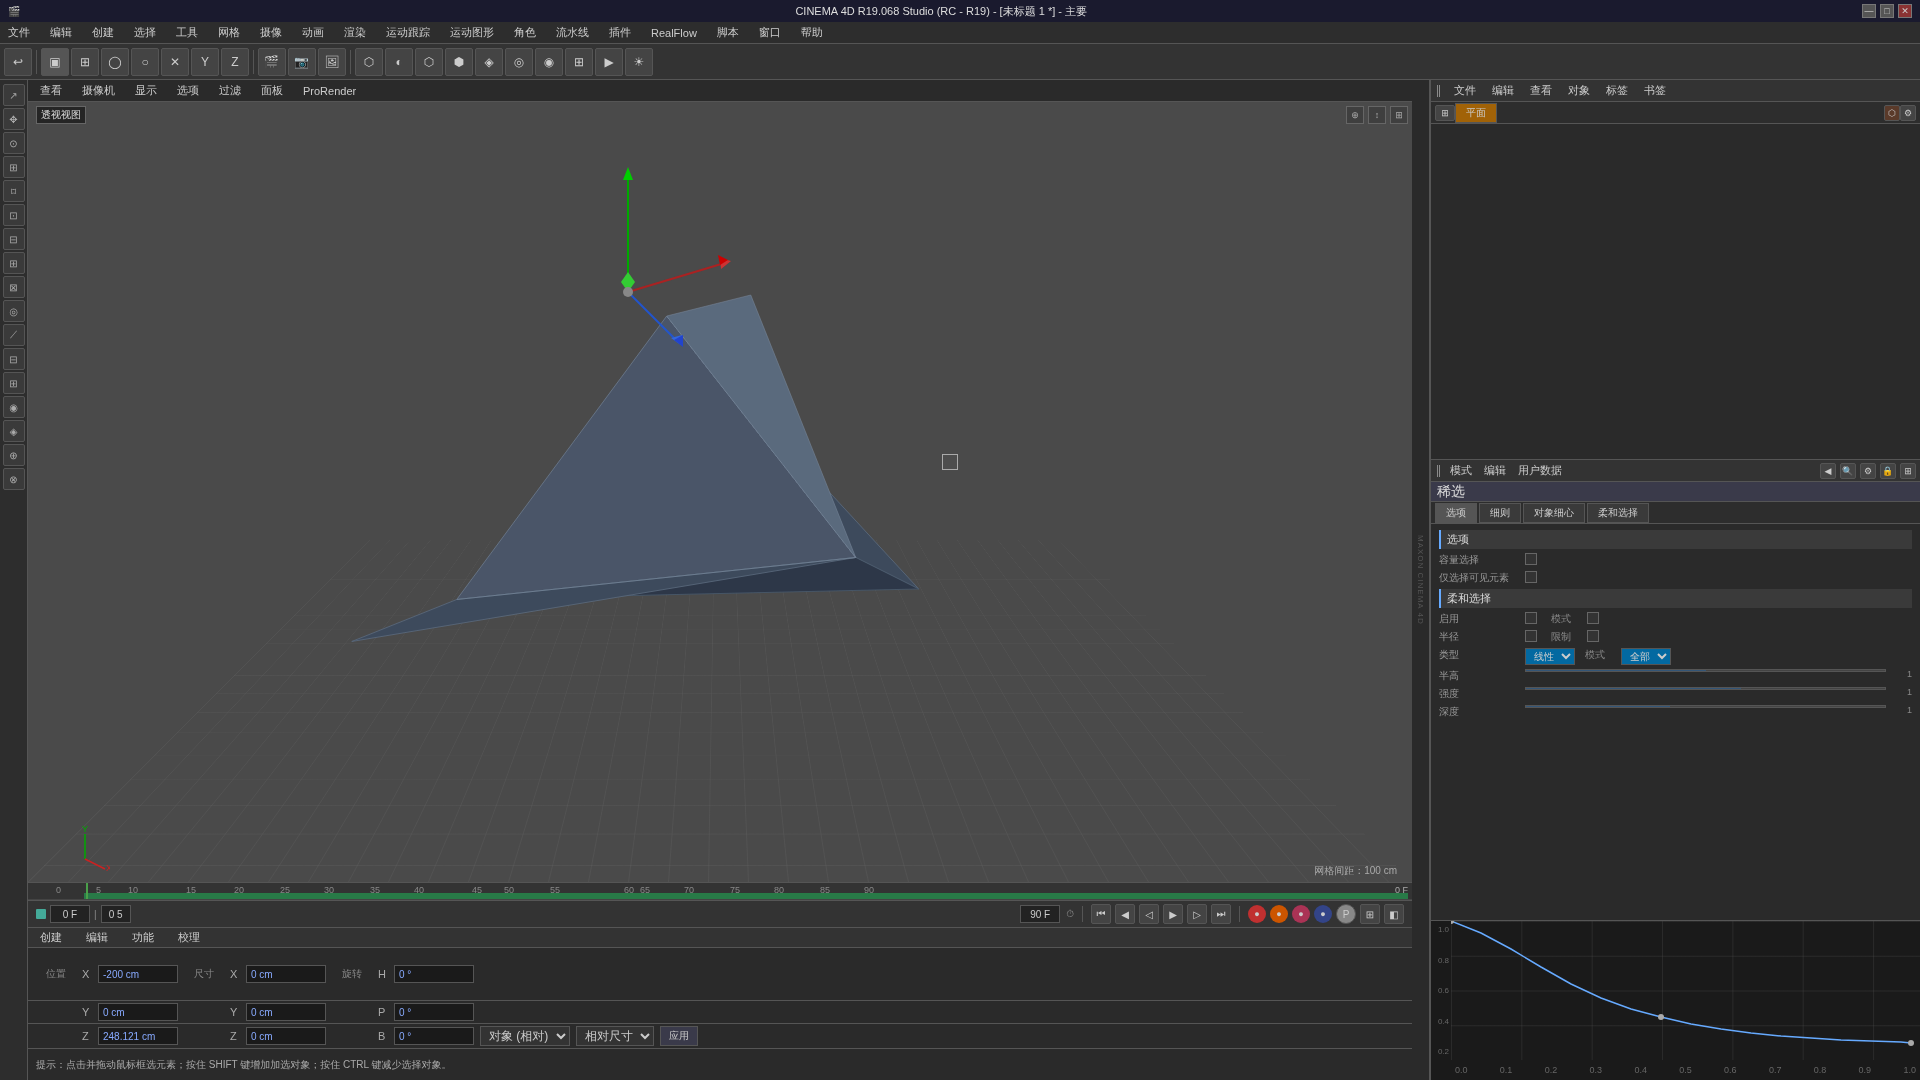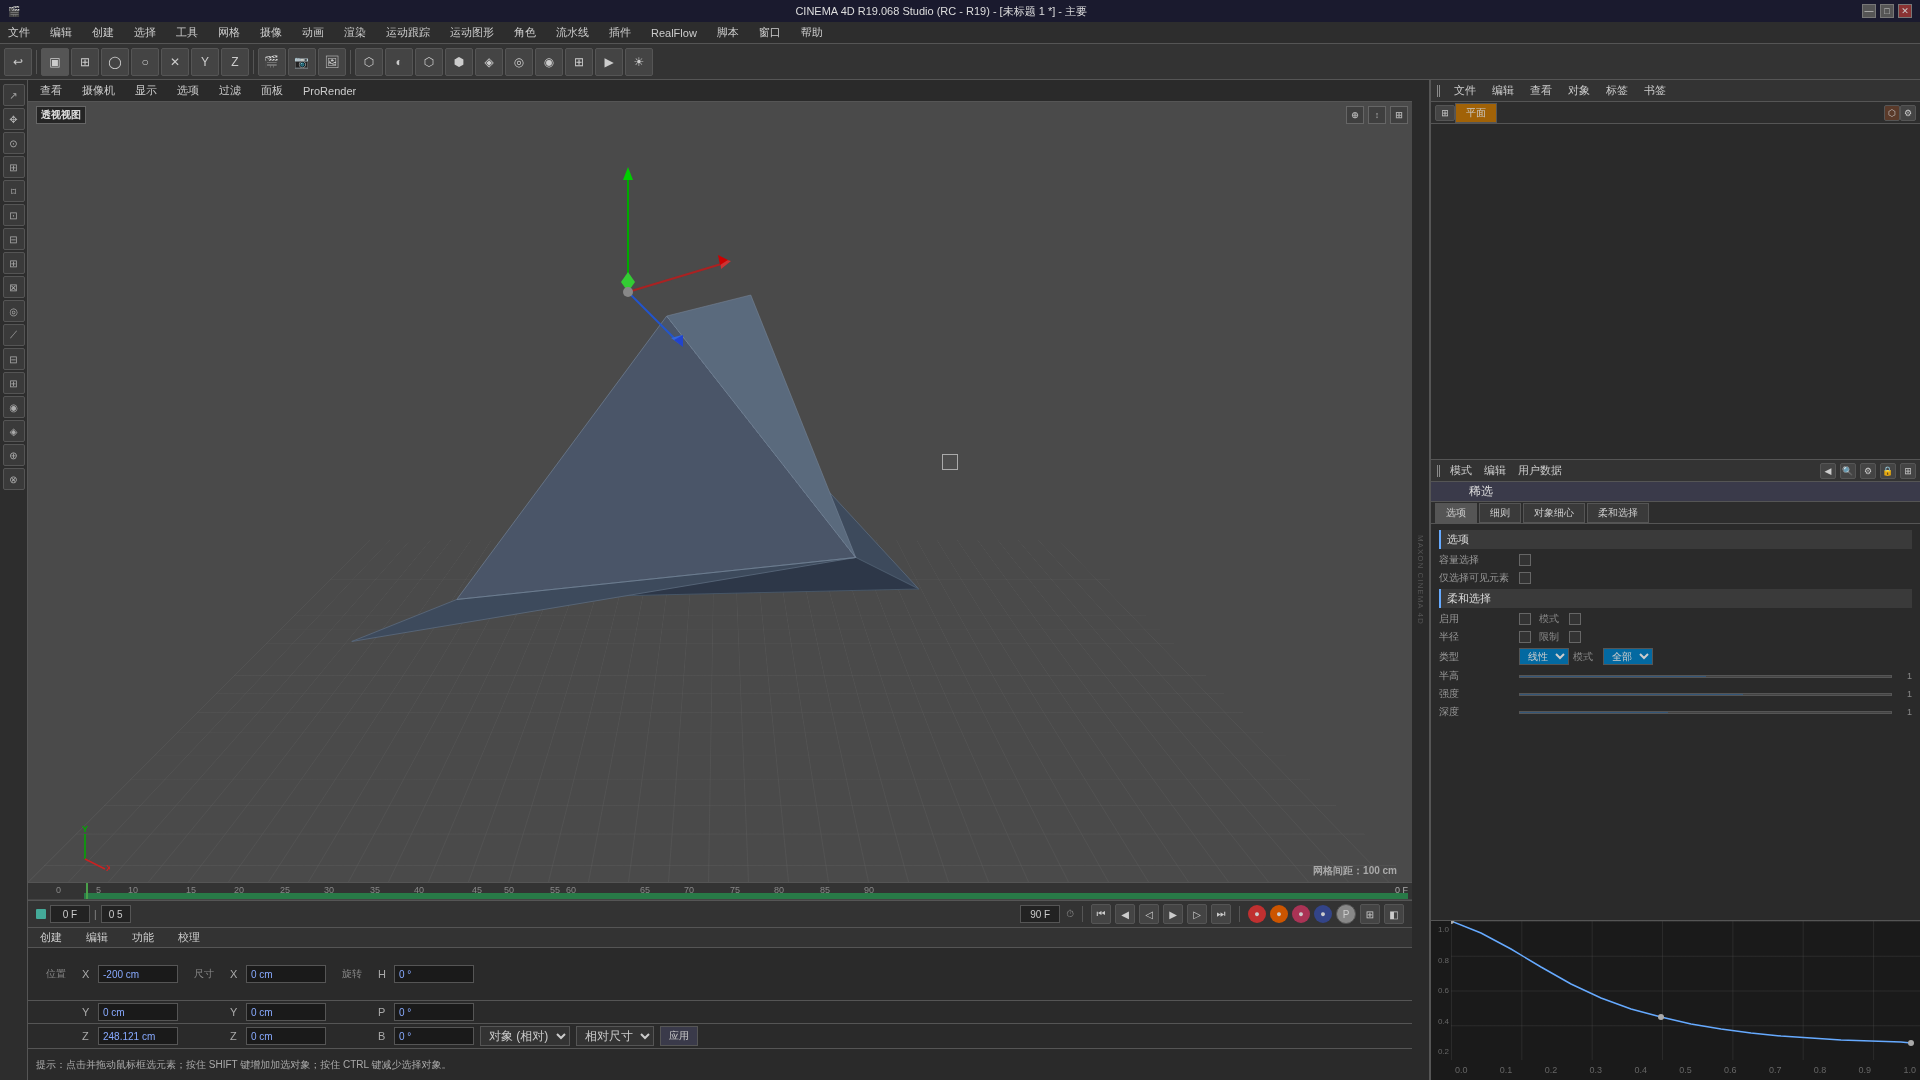--- a/index.html
+++ b/index.html
@@ -58,21 +58,21 @@
     }
 
     
     #viewport-submenu {
       height: 22px; background: #2a2a2a; border-bottom: 1px solid #555;
       display: flex; align-items: center; padding: 0 8px; gap: 12px;
     }
 
     
     #viewport {
-      flex: 1; background: #4a4a4a; position: relative; overflow: hidden; font-weight: bold;
+      flex: 1; background: #4a4a4a; position: relative; overflow: hidden;
     }
 
     
     #viewport-canvas {
       width: 100%; height: 100%; position: relative; overflow: hidden;
     }
 
     .grid-bg {
       position: absolute; top: 0; left: 0; width: 100%; height: 100%;
       background-image:
@@ -242,21 +242,21 @@
     #attr-content {
       flex: 1; padding: 6px 8px; overflow-y: auto; background: #2a2a2a;
     }
 
     .attr-section-title {
       font-size: 11px; color: #ddd; background: #3a3a3a;
       padding: 2px 6px; margin-bottom: 4px; border-left: 2px solid #6af;
     }
 
     .attr-row {
-      display: flex; align-items: center; margin-bottom: 4px; 
+      display: flex; align-items: flex-start; margin-bottom: 4px; gap: 6px;
     }
 
     .attr-label { min-width: 80px; font-size: 10px; color: #999; }
 
     .attr-checkbox {
       width: 12px; height: 12px; background: #333; border: 1px solid #666;
       display: flex; align-items: center; justify-content: center; cursor: pointer;
     }
 
     .attr-dropdown {
@@ -478,21 +478,21 @@
         <span class="tl-num" style="left:72px;">10</span>
         <span class="tl-num" style="left:130px;">15</span>
         <span class="tl-num" style="left:178px;">20</span>
         <span class="tl-num" style="left:224px;">25</span>
         <span class="tl-num" style="left:268px;">30</span>
         <span class="tl-num" style="left:314px;">35</span>
         <span class="tl-num" style="left:358px;">40</span>
         <span class="tl-num" style="left:416px;">45</span>
         <span class="tl-num" style="left:448px;">50</span>
         <span class="tl-num" style="left:494px;">55</span>
-        <span class="tl-num" style="left:510px;">60</span>
+        <span class="tl-num" style="left:568px;">60</span>
         <span class="tl-num" style="left:584px;">65</span>
         <span class="tl-num" style="left:628px;">70</span>
         <span class="tl-num" style="left:674px;">75</span>
         <span class="tl-num" style="left:718px;">80</span>
         <span class="tl-num" style="left:764px;">85</span>
         <span class="tl-num" style="left:808px;">90</span>
       </div>
 
       <span style="position:absolute; right:4px; top:2px; font-size:9px; color:#aaa;">0 F</span>
     </div>
@@ -653,21 +653,21 @@
 
         <div class="tool-btn" style="width:16px; height:16px; font-size:9px; background:#444;">◀</div>
 
         <div class="tool-btn" style="width:16px; height:16px; font-size:9px;">🔍</div>
         <div class="tool-btn" style="width:16px; height:16px; font-size:9px;">⚙</div>
         <div class="tool-btn" style="width:16px; height:16px; font-size:9px;">🔒</div>
         <div class="tool-btn" style="width:16px; height:16px; font-size:9px;">⊞</div>
       </div>
 
       <div style="height:20px; background:#3a3a4a; display:flex; align-items:center; padding:0 6px; border-bottom:1px solid #555;">
-        <span style="font-size:12px; color:#ddd;margin-left:32px;">稀选</span>
+        <span style="font-size:14px; color:#ddd;">稀选</span>
       </div>
 
       <div id="attr-tabs">
         <div class="attr-tab active">选项</div>
         <div class="attr-tab">细则</div>
         <div class="attr-tab">对象细心</div>
         <div class="attr-tab">柔和选择</div>
       </div>
 
       <div id="attr-content">

